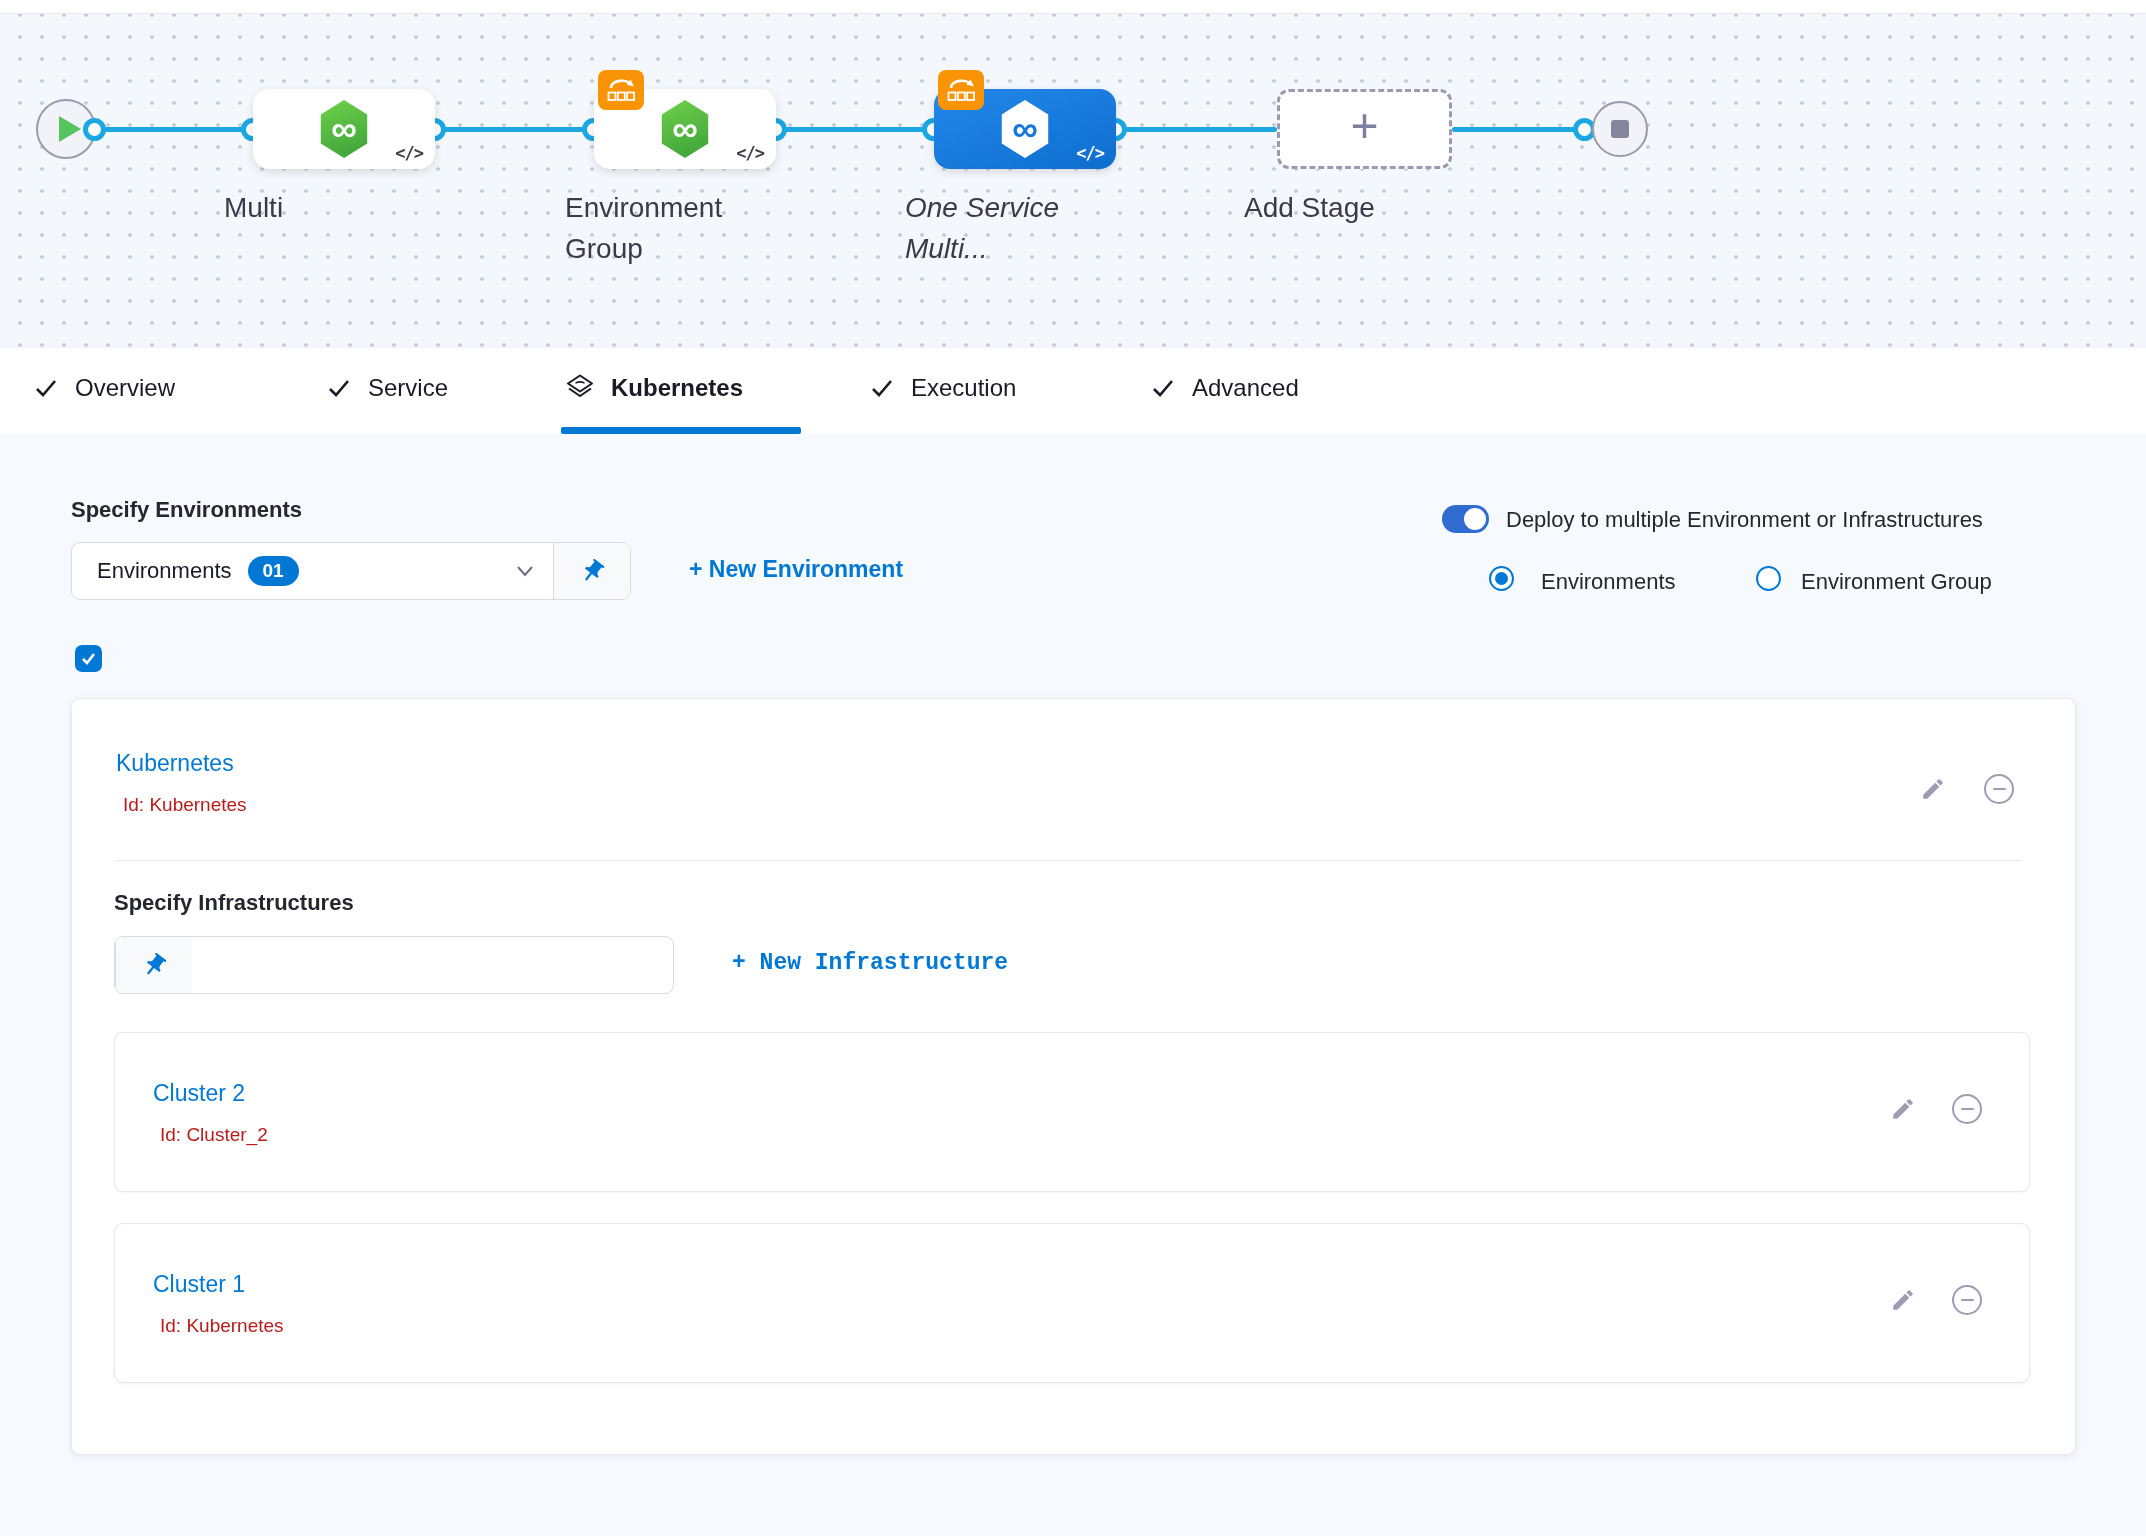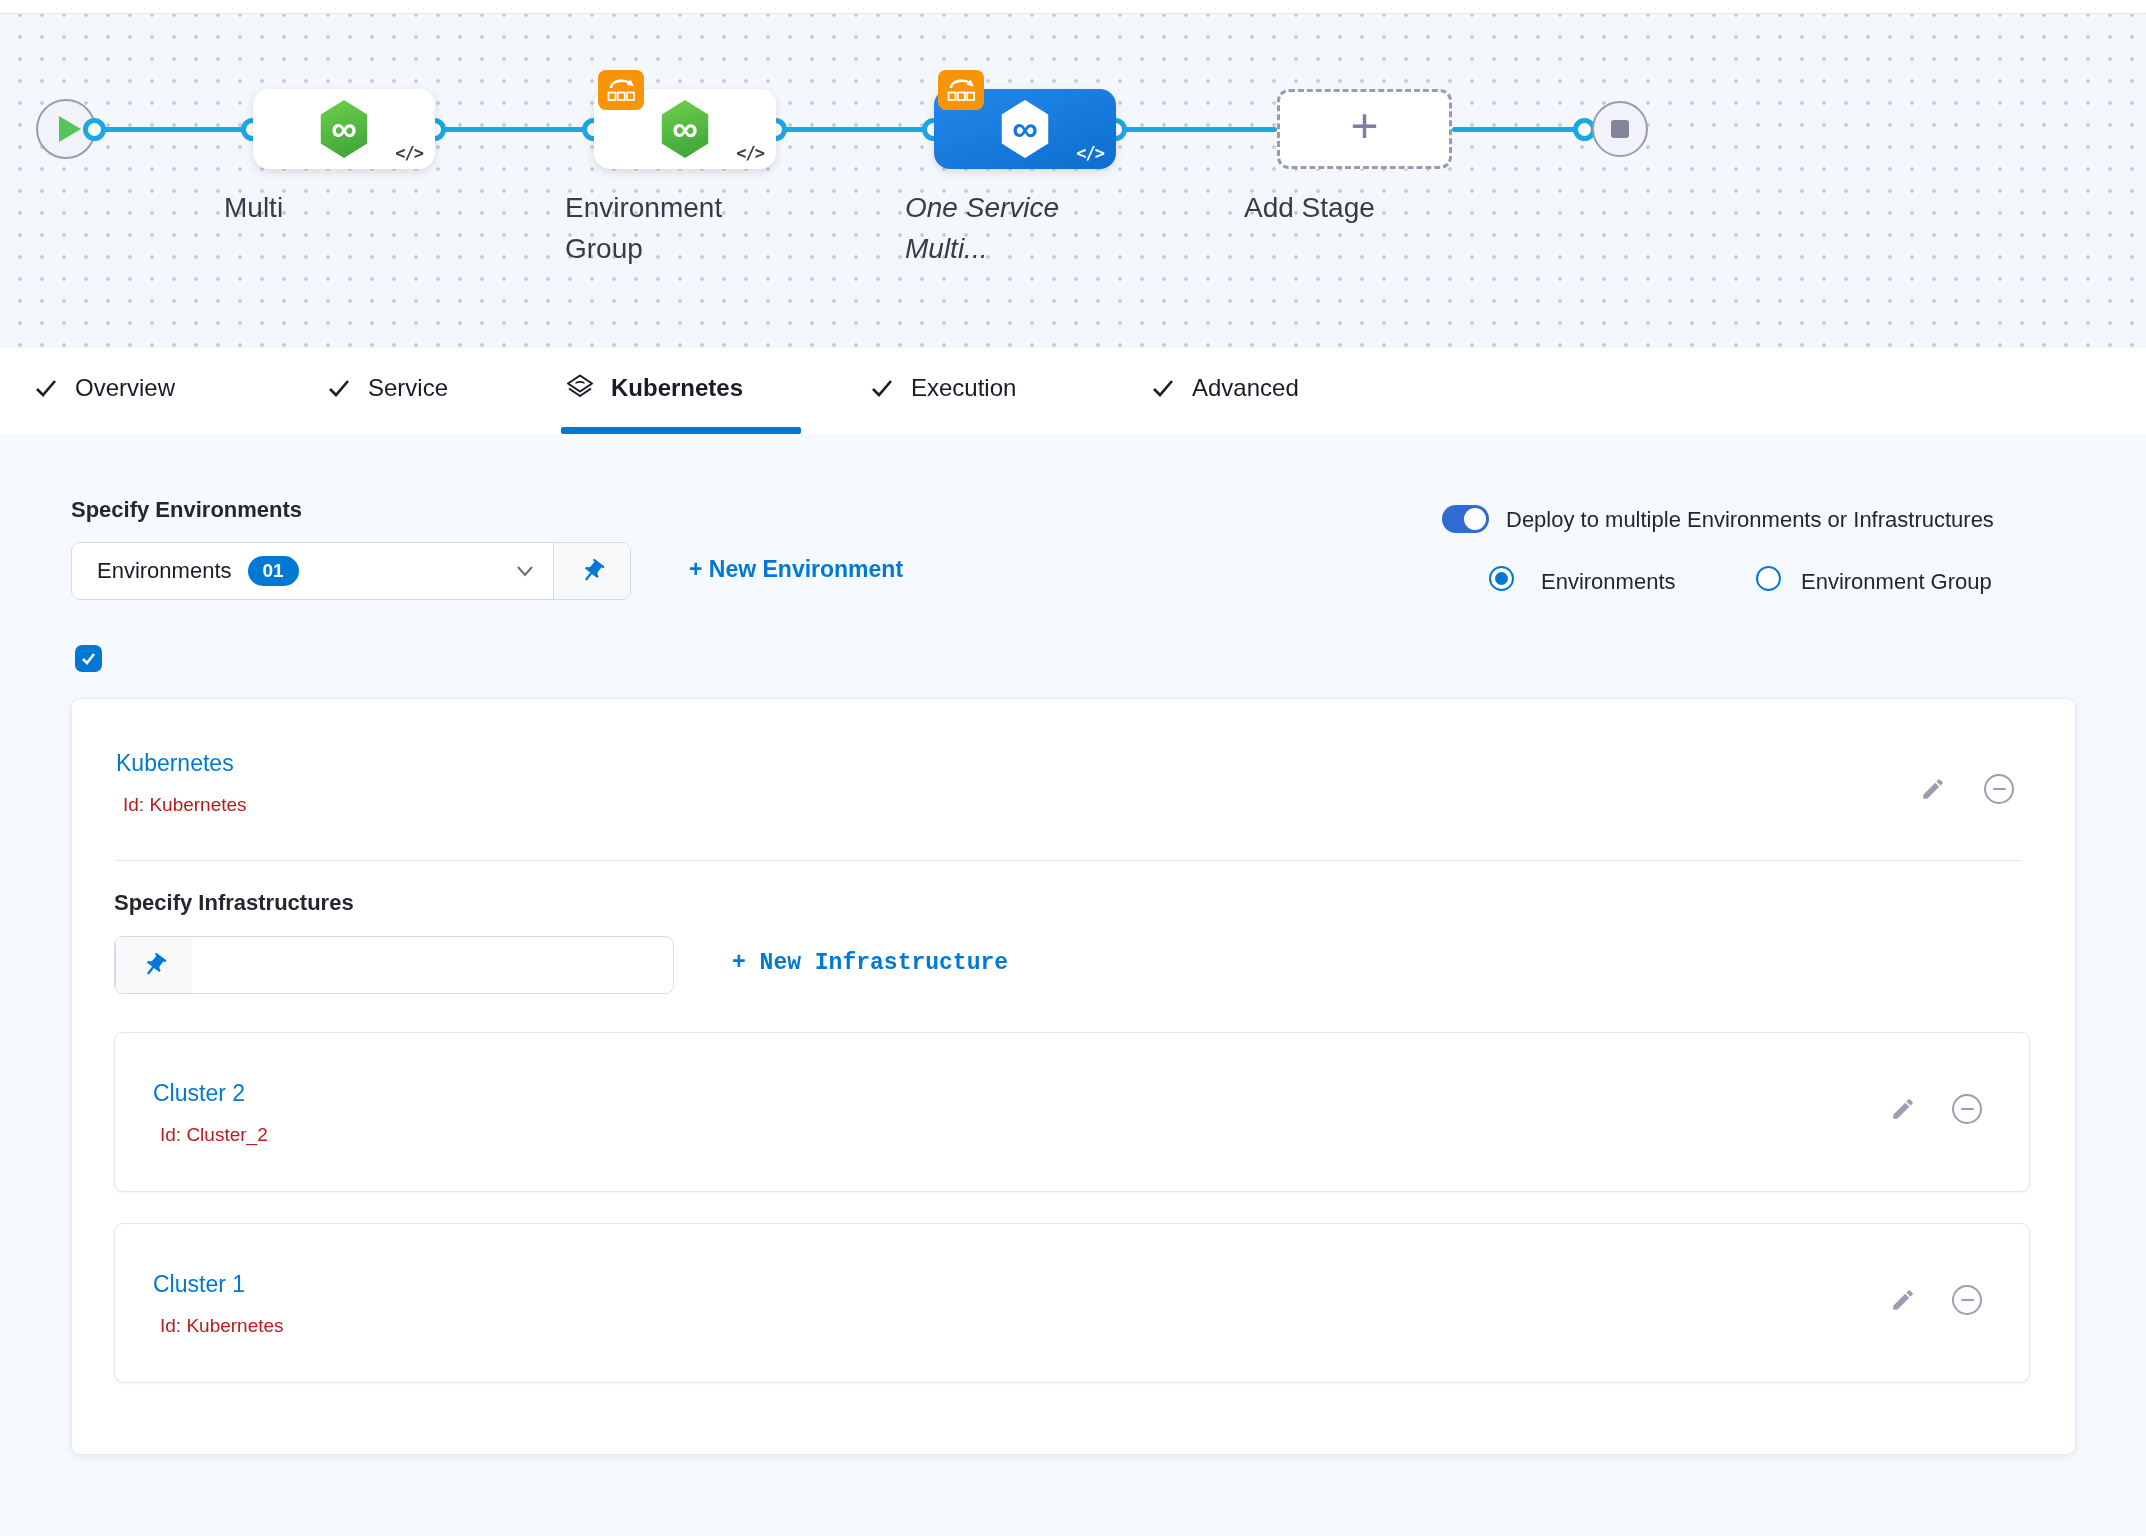--- a/index.html
+++ b/index.html
@@ -218,21 +218,21 @@
         <path transform="rotate(38 12 12)" fill="#0278d5" d="M16 9V4h1c.55 0 1-.45 1-1s-.45-1-1-1H7c-.55 0-1 .45-1 1s.45 1 1 1h1v5c0 1.66-1.34 3-3 3v2h5.97v7l1 1 1-1v-7H19v-2c-1.66 0-3-1.34-3-3z"></path>
       </svg>
     </div>
   </div>
 
   <div class="blue-link" style="left:689px;top:556px;">+ New Environment</div>
 
   <div class="toggle">
     <span class="knob"></span>
   </div>
-  <div class="ctl-label" style="left:1506px;top:507px;">Deploy to multiple Environments or Infrastructures</div>
+  <div class="ctl-label" style="left:1506px;top:507px;">Deploy to multiple Environment or Infrastructures</div>
 
   <div class="radio" style="left:1489px;top:566px;">
     <span class="dot"></span>
   </div>
   <div class="ctl-label" style="left:1541px;top:569px;">Environments</div>
   <div class="radio" style="left:1756px;top:566px;"></div>
   <div class="ctl-label" style="left:1801px;top:569px;">Environment Group</div>
 
   <div class="checkbox">
     <svg width="17" height="17" viewBox="0 0 17 17">

